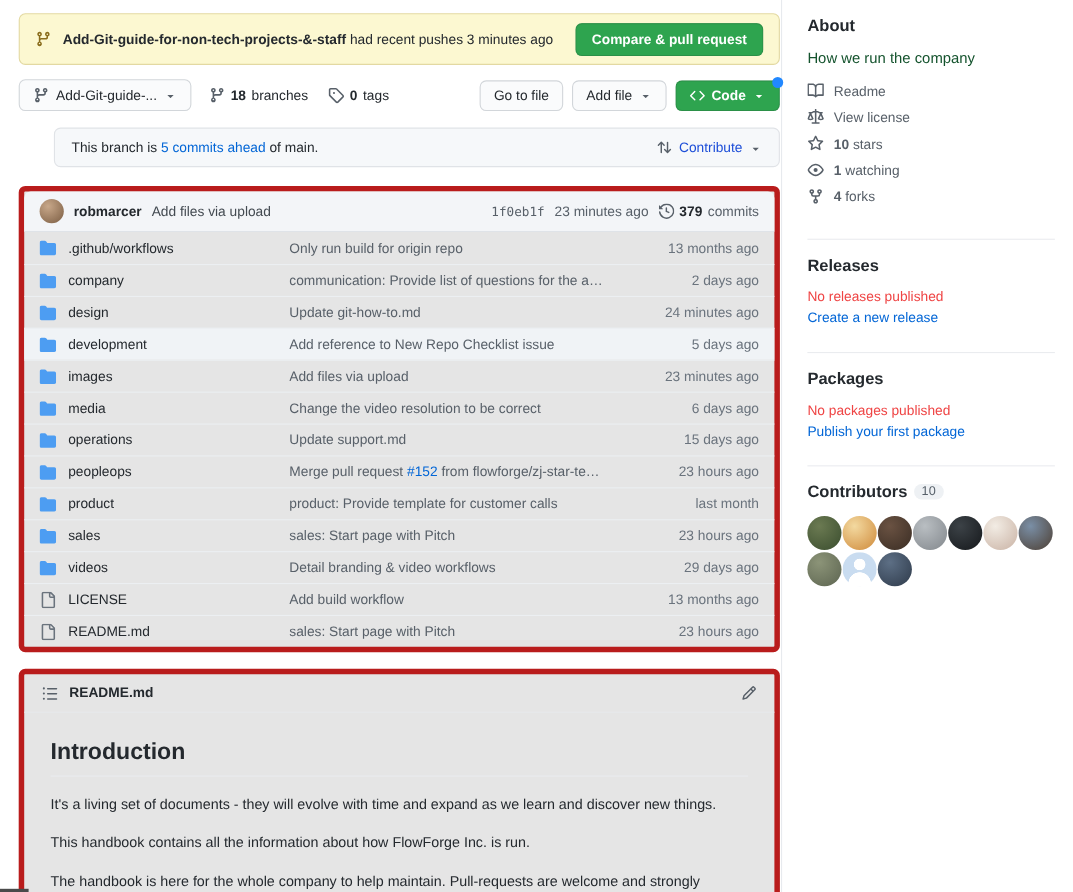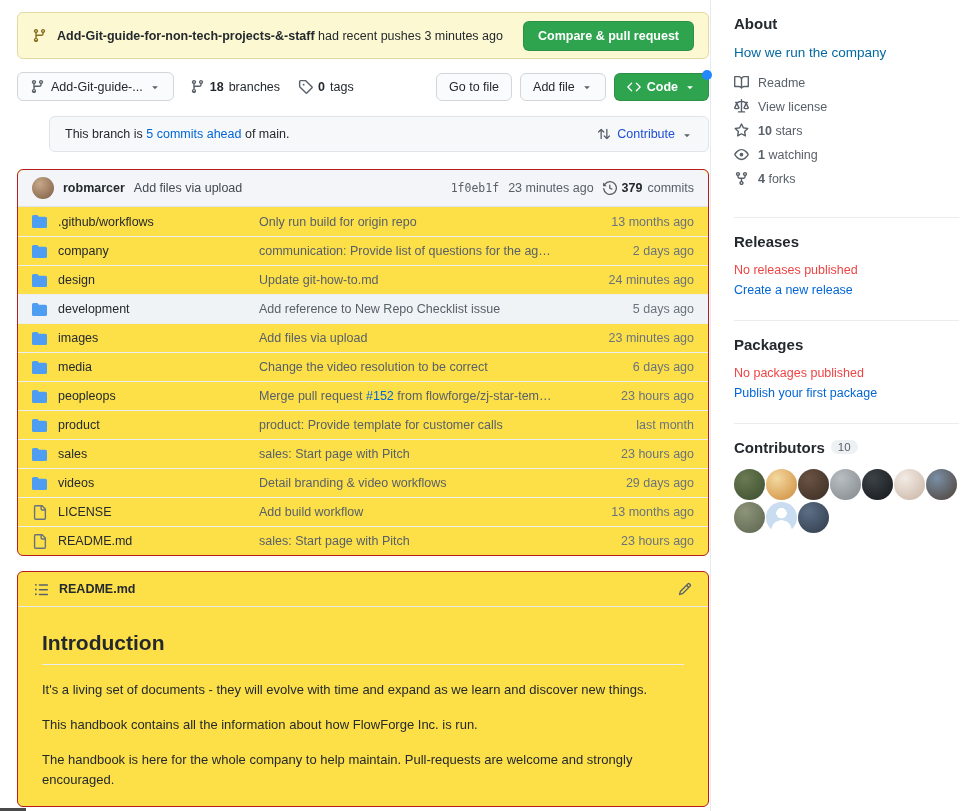--- a/index.html
+++ b/index.html
@@ -82,21 +82,21 @@
     font-size: 12.5px;
     margin-bottom: 17px;
     margin-left: 32px;
   }
   .link { color: #0366d6; cursor: pointer; }
   .contribute { margin-left: auto; display: flex; align-items: flex-end; gap: 6px; color: #1d4ed8; cursor: pointer; }
   .contribute .ic { color: #586069; }
   .rot90 svg { transform: rotate(90deg); }
 
   
-  .card { border: 1px solid #b91c1c; border-radius: 6px; background: #fde047; }
+  .card { border: 5px solid #b91c1c; border-radius: 6px; background: #e5e5e5; }
   .commit-bar {
     background: #f3f5f8;
     border-bottom: 1px solid #dfe3e8;
     border-radius: 6px 6px 0 0;
     height: 37px;
     display: flex; align-items: center; gap: 9px;
     padding: 0 14px;
     font-size: 12.5px;
   }
   .avatar-sm { width: 22px; height: 22px; border-radius: 50%; flex: 0 0 auto; cursor: pointer; }
@@ -144,21 +144,21 @@
     padding-bottom: 9px; margin-bottom: 15px;
     border-bottom: 1px solid #eaecef;
   }
   .readme-body p { font-size: 13px; line-height: 1.55; margin-bottom: 15px; color: #24292e; }
 
   
   .sidebar { position: absolute; left: 734px; top: 0; width: 225px; }
   .sb-section { padding: 15px 0 22px; border-bottom: 1px solid #eaecef; }
   .sb-section.last { border-bottom: none; }
   .sb-title { font-size: 15px; font-weight: bold; margin-bottom: 13px; }
-  .about-desc { font-size: 13.5px; margin-bottom: 15px; color: #0369a1; }
+  .about-desc { font-size: 13.5px; margin-bottom: 15px; color: #14532d; }
   .about-item {
     display: flex; align-items: center; gap: 9px;
     color: #586069; font-size: 12.5px;
     margin-bottom: 9px; cursor: pointer;
   }
   .about-item .ic { color: #586069; flex: 0 0 auto; }
   .about-item b { font-weight: bold; }
   .sb-muted { color: #ef4444; font-size: 12.5px; margin-bottom: 3px; }
   .sb-link { display: inline-block; color: #0366d6; font-size: 12.5px; cursor: pointer; }
   .badge {
@@ -361,20 +361,30 @@
     <span class="f-name">media</span>
     <span class="f-msg"><span class="m-pre">Change the video resolution to be correct</span><span class="m-post"></span></span>
     <span class="f-time">6 days ago</span>
   </div>
         <div class="file-row">
     <span class="fi-icon dir">
             <svg viewBox="0 0 16 16" width="15" height="15" fill="currentColor">
               <path d="M1.75 1A1.75 1.75 0 0 0 0 2.75v10.5C0 14.216.784 15 1.75 15h12.5A1.75 1.75 0 0 0 16 13.25v-8.5A1.75 1.75 0 0 0 14.25 3H7.5a.25.25 0 0 1-.2-.1l-.9-1.2C6.07 1.26 5.55 1 5 1H1.75Z"></path>
             </svg>
           </span>
+    <span class="f-name">operations</span>
+    <span class="f-msg"><span class="m-pre">Update support.md</span><span class="m-post"></span></span>
+    <span class="f-time">15 days ago</span>
+  </div>
+        <div class="file-row">
+    <span class="fi-icon dir">
+            <svg viewBox="0 0 16 16" width="15" height="15" fill="currentColor">
+              <path d="M1.75 1A1.75 1.75 0 0 0 0 2.75v10.5C0 14.216.784 15 1.75 15h12.5A1.75 1.75 0 0 0 16 13.25v-8.5A1.75 1.75 0 0 0 14.25 3H7.5a.25.25 0 0 1-.2-.1l-.9-1.2C6.07 1.26 5.55 1 5 1H1.75Z"></path>
+            </svg>
+          </span>
     <span class="f-name">peopleops</span>
     <span class="f-msg"><span class="m-pre">Merge pull request </span><a class="link m-link">#152</a><span class="m-post"> from flowforge/zj-star-template-questions</span></span>
     <span class="f-time">23 hours ago</span>
   </div>
         <div class="file-row">
     <span class="fi-icon dir">
             <svg viewBox="0 0 16 16" width="15" height="15" fill="currentColor">
               <path d="M1.75 1A1.75 1.75 0 0 0 0 2.75v10.5C0 14.216.784 15 1.75 15h12.5A1.75 1.75 0 0 0 16 13.25v-8.5A1.75 1.75 0 0 0 14.25 3H7.5a.25.25 0 0 1-.2-.1l-.9-1.2C6.07 1.26 5.55 1 5 1H1.75Z"></path>
             </svg>
           </span>

